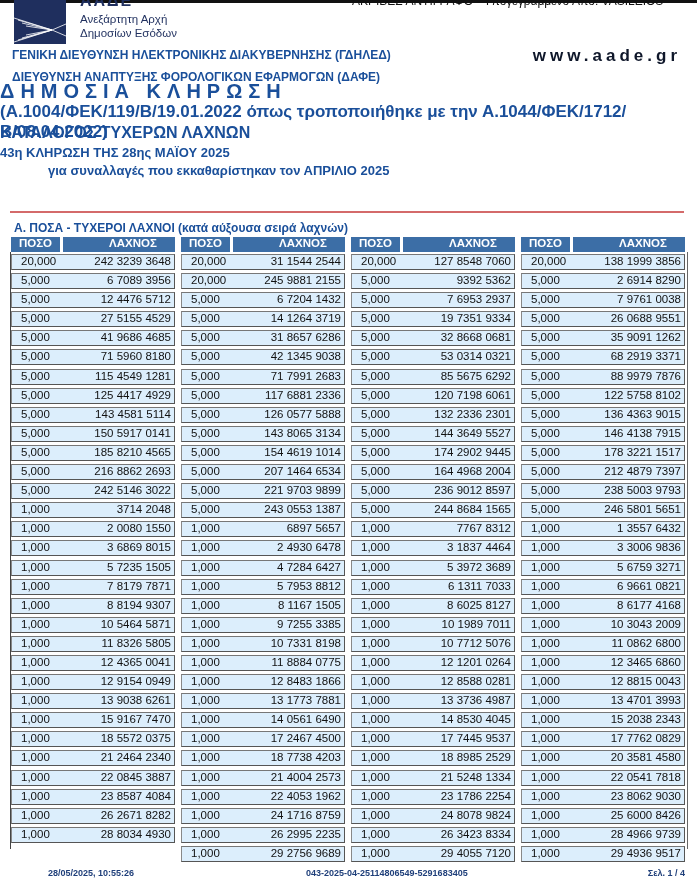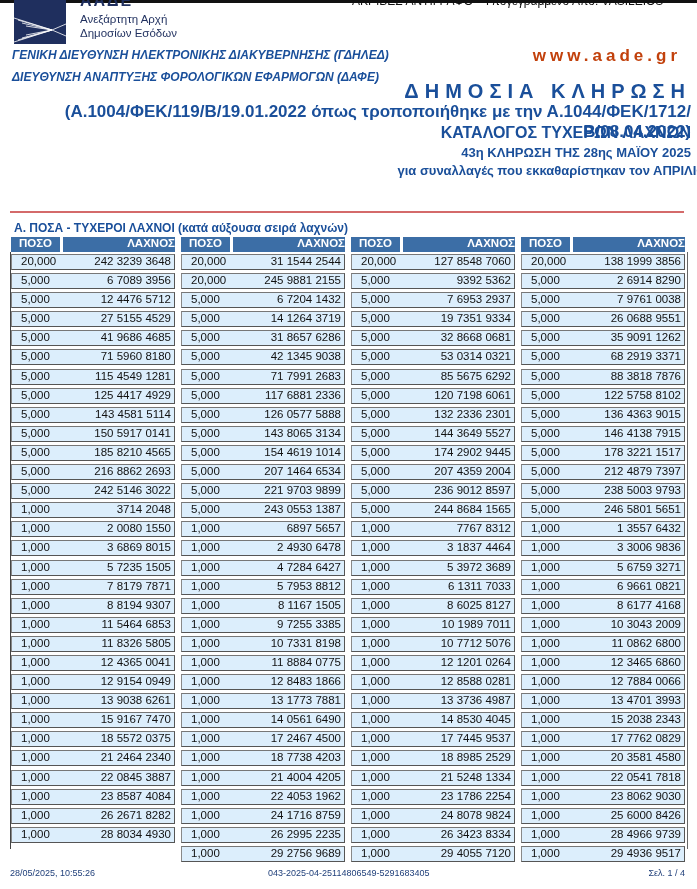--- a/index.html
+++ b/index.html
@@ -3,43 +3,43 @@
 <meta charset="utf-8">
 <style>
   html, body { margin:0; padding:0; background:#fff; }
   body { width:697px; height:889px; position:relative; overflow:hidden; font-family:"Liberation Sans", sans-serif; }
   .topbar { position:absolute; left:0; top:0; width:697px; height:3px; background:#111; }
   .logo-mark { position:absolute; left:14px; top:-4px; width:52px; height:48px; background:#1f2f5e; overflow:hidden; }
   .logo-name { position:absolute; left:80px; top:-8px; font-size:16px; font-weight:bold; color:#1f2f5e; letter-spacing:2px; }
   .logo-sub1 { position:absolute; left:80px; top:13px; font-size:11.5px; color:#1f2f5e; }
   .logo-sub2 { position:absolute; left:80px; top:27px; font-size:11.5px; color:#1f2f5e; }
   .sig { position:absolute; left:352px; top:-5px; font-size:12px; color:#111; line-height:13px; }
-  .org1, .org2 { position:absolute; left:12px; font-size:12px; font-weight:bold; color:#1a4f9a;font-style:italic; }
+  .org1, .org2 { position:absolute; left:12px; font-size:12px; font-weight:bold; color:#1a4f9a; }
   .org1 { top:48px; } .org2 { top:70px; }
-  .site { position:absolute; right:16px; top:46px; font-size:17px; font-weight:bold; color:#c2410c; letter-spacing:4px; }
-  .center { position:absolute; left:0; width:691px; text-align:right; color:#1a4f9a; font-weight:bold; }
+  .site { position:absolute; right:16px; top:46px; font-size:17px; font-weight:bold; color:#0f172a; letter-spacing:4px; }
+  .center { position:absolute; left:0; width:691px; text-align:left; color:#1a4f9a; font-weight:bold; }
   .t1 { top:80px; font-size:20px; letter-spacing:6px; }
   .t2 { top:102px; font-size:17px; }
   .t3 { top:124px; font-size:16px; }
   .t4 { top:145px; font-size:13px; }
   .t5 { top:163px; font-size:13px;padding-left:48px; }
   .redline { position:absolute; left:10px; top:211px; width:674px; height:2px; background:#d46a6a; }
   .sect { position:absolute; left:14px; top:221px; font-size:12px; font-weight:bold; color:#1a4f9a; }
   .grid { position:absolute; left:11px; top:237px; width:676px; }
   .col { position:absolute; top:0; width:164px; }
   .hdr { display:flex; height:15px; background:#3c6ea6; color:#fff; font-size:11.5px; font-weight:bold; }
   .hdr .a { width:49px; text-align:center; border-right:3px solid #fff; }
-  .hdr .b { flex:1; text-align:right;margin-left:28px; }
+  .hdr .b { flex:1; text-align:center;margin-left:28px; }
   .row { position:relative; height:19.1px; box-sizing:border-box; padding-top:2px; }
   .cell { display:flex; height:14px; background:#dceefc; border:1px solid #555; border-left-color:#888; border-top-color:#777; font-size:11.5px; color:#111; line-height:13px; }
   .cell .a { width:48px; padding-left:9px; }
   .cell .b { flex:1; text-align:right; padding-right:3px; }
   .vline { position:absolute; left:10px; top:252px; width:1px; height:597px; background:#444; }
   .vline2 { position:absolute; left:687px; top:252px; width:1px; height:597px; background:#666; }
-  .foot { position:absolute; top:868px; font-size:9px; font-weight:normal; color:#1f3f7a; }
+  .foot { position:absolute; top:868px; font-size:9px; font-weight:bold; color:#1f3f7a;margin-left:38px; }
 </style>
 </head>
 <body>
 
 <div class="topbar"></div>
 
 <div>
   <div class="logo-mark">
     <svg width="52" height="48" viewBox="0 0 52 48">
       <g stroke="#ffffff" stroke-width="0.8" fill="none">
@@ -197,21 +197,21 @@
       </div>
       <div class="row">
         <div class="cell">
           <div class="a">1,000</div>
           <div class="b">8 8194 9307</div>
         </div>
       </div>
       <div class="row">
         <div class="cell">
           <div class="a">1,000</div>
-          <div class="b">11 5464 6853</div>
+          <div class="b">10 5464 5871</div>
         </div>
       </div>
       <div class="row">
         <div class="cell">
           <div class="a">1,000</div>
           <div class="b">11 8326 5805</div>
         </div>
       </div>
       <div class="row">
         <div class="cell">
@@ -437,21 +437,21 @@
       </div>
       <div class="row">
         <div class="cell">
           <div class="a">1,000</div>
           <div class="b">18 7738 4203</div>
         </div>
       </div>
       <div class="row">
         <div class="cell">
           <div class="a">1,000</div>
-          <div class="b">21 4004 4205</div>
+          <div class="b">21 4004 2573</div>
         </div>
       </div>
       <div class="row">
         <div class="cell">
           <div class="a">1,000</div>
           <div class="b">22 4053 1962</div>
         </div>
       </div>
       <div class="row">
         <div class="cell">
@@ -539,21 +539,21 @@
       </div>
       <div class="row">
         <div class="cell">
           <div class="a">5,000</div>
           <div class="b">174 2902 9445</div>
         </div>
       </div>
       <div class="row">
         <div class="cell">
           <div class="a">5,000</div>
-          <div class="b">207 4359 2004</div>
+          <div class="b">164 4968 2004</div>
         </div>
       </div>
       <div class="row">
         <div class="cell">
           <div class="a">5,000</div>
           <div class="b">236 9012 8597</div>
         </div>
       </div>
       <div class="row">
         <div class="cell">
@@ -707,21 +707,21 @@
       </div>
       <div class="row">
         <div class="cell">
           <div class="a">5,000</div>
           <div class="b">68 2919 3371</div>
         </div>
       </div>
       <div class="row">
         <div class="cell">
           <div class="a">5,000</div>
-          <div class="b">88 3818 7876</div>
+          <div class="b">88 9979 7876</div>
         </div>
       </div>
       <div class="row">
         <div class="cell">
           <div class="a">5,000</div>
           <div class="b">122 5758 8102</div>
         </div>
       </div>
       <div class="row">
         <div class="cell">
@@ -803,21 +803,21 @@
       </div>
       <div class="row">
         <div class="cell">
           <div class="a">1,000</div>
           <div class="b">12 3465 6860</div>
         </div>
       </div>
       <div class="row">
         <div class="cell">
           <div class="a">1,000</div>
-          <div class="b">12 7884 0066</div>
+          <div class="b">12 8815 0043</div>
         </div>
       </div>
       <div class="row">
         <div class="cell">
           <div class="a">1,000</div>
           <div class="b">13 4701 3993</div>
         </div>
       </div>
       <div class="row">
         <div class="cell">

